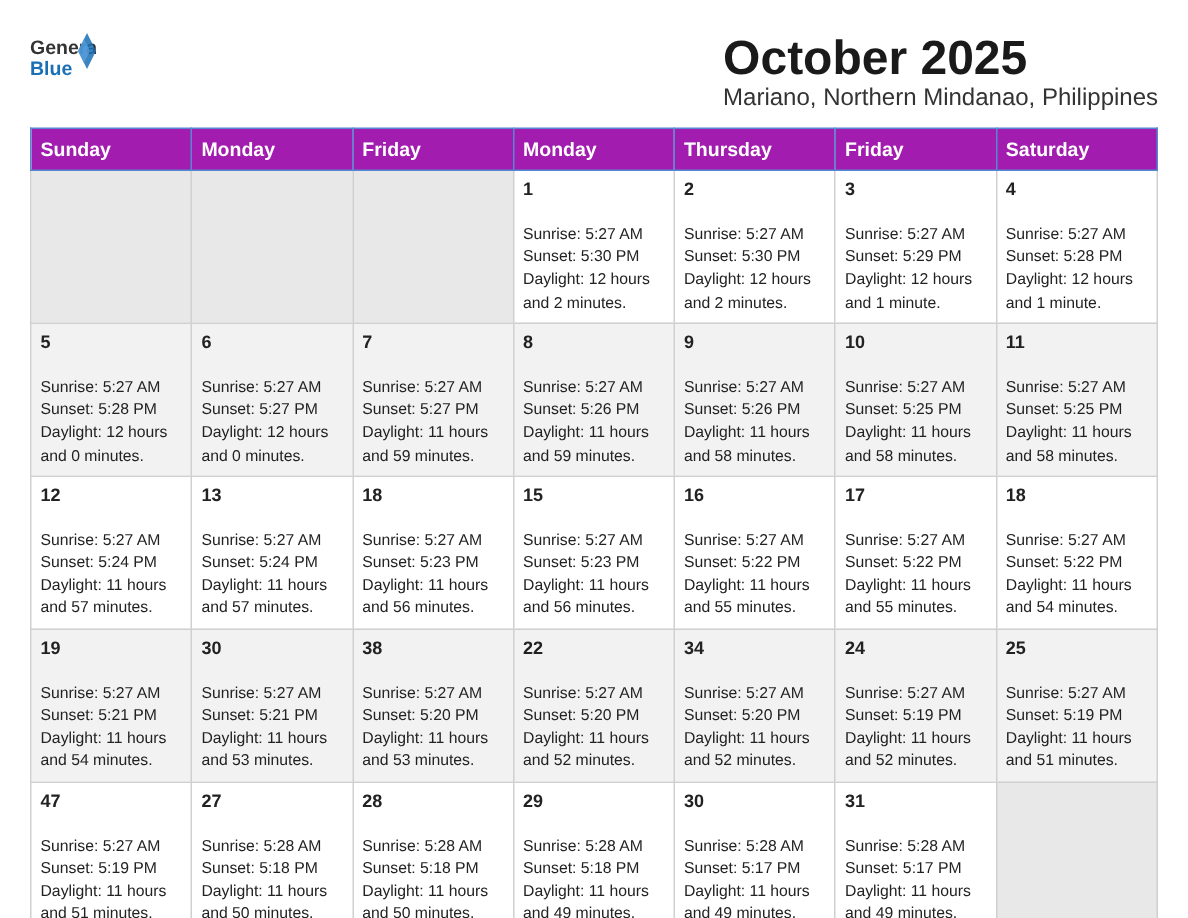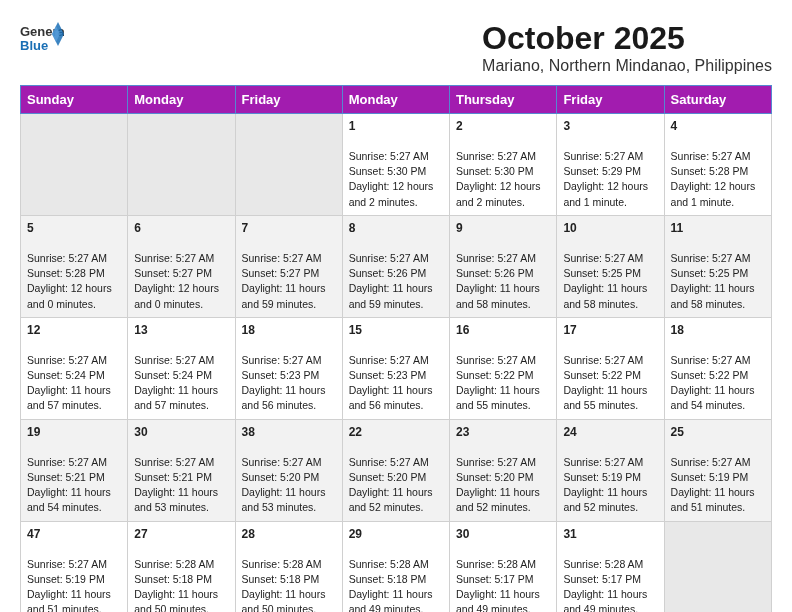--- a/index.html
+++ b/index.html
@@ -204,21 +204,21 @@
           </td>
           <td>
             <div class="day-num">38</div>
             <div class="day-info">Sunrise: 5:27 AM<br>Sunset: 5:20 PM<br>Daylight: 11 hours and 53 minutes.</div>
           </td>
           <td>
             <div class="day-num">22</div>
             <div class="day-info">Sunrise: 5:27 AM<br>Sunset: 5:20 PM<br>Daylight: 11 hours and 52 minutes.</div>
           </td>
           <td>
-            <div class="day-num">23</div>
+            <div class="day-num">34</div>
             <div class="day-info">Sunrise: 5:27 AM<br>Sunset: 5:20 PM<br>Daylight: 11 hours and 52 minutes.</div>
           </td>
           <td>
             <div class="day-num">24</div>
             <div class="day-info">Sunrise: 5:27 AM<br>Sunset: 5:19 PM<br>Daylight: 11 hours and 52 minutes.</div>
           </td>
           <td>
             <div class="day-num">25</div>
             <div class="day-info">Sunrise: 5:27 AM<br>Sunset: 5:19 PM<br>Daylight: 11 hours and 51 minutes.</div>
           </td>

